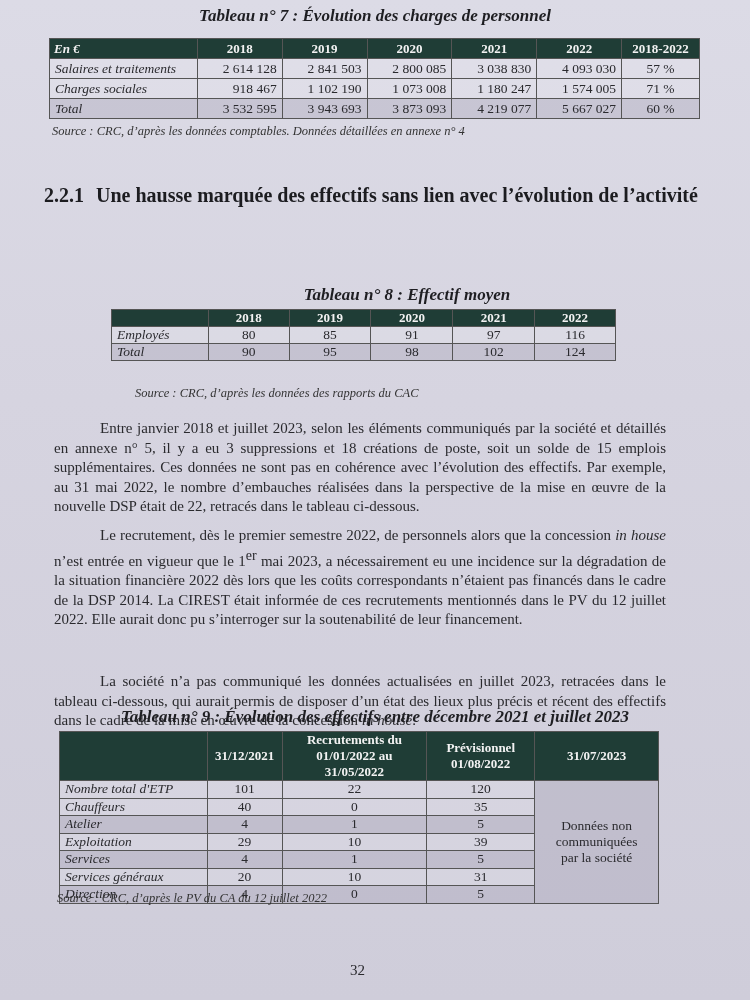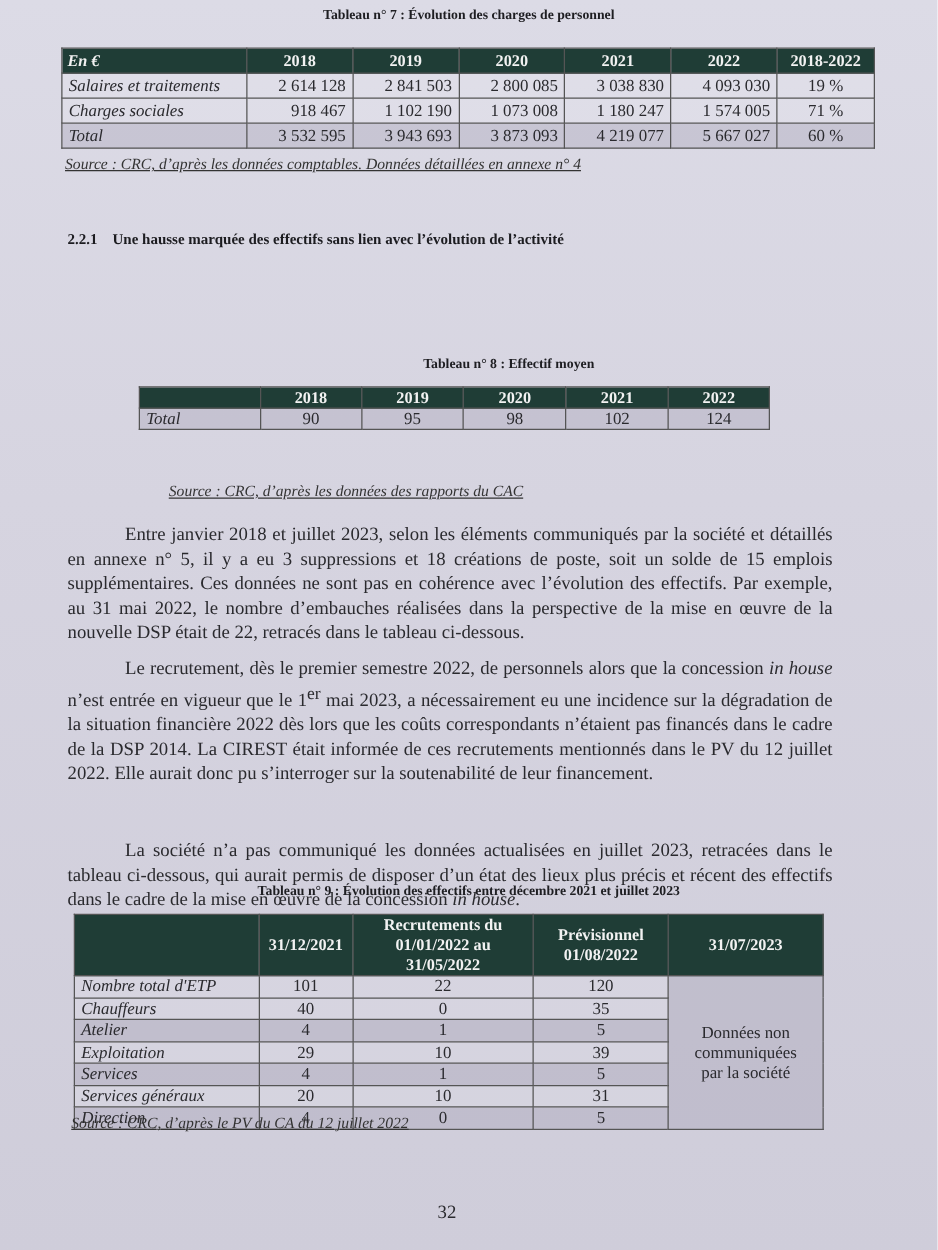--- a/index.html
+++ b/index.html
@@ -6,39 +6,39 @@
   body {
     width: 750px; height: 1000px; overflow: hidden;
     background: linear-gradient(180deg, #dcdbe6 0%, #d6d4e0 40%, #cfcdda 100%);
     font-family: "Liberation Serif", "DejaVu Serif", serif;
     color: #2a2a2e;
     position: relative;
   }
   .page { position: absolute; left: 0; top: 0; width: 750px; height: 1000px; }
   .caption {
     position: absolute; left: 0; width: 750px; text-align: center;
-    font-weight: bold; font-size: 11px; color: #1e1e22;
+    font-weight: bold; font-size: 17px; color: #1e1e22; font-style: italic;
   }
   table { border-collapse: collapse; position: absolute; }
   th {
     background: #1f3d36; color: #f2f2f2; font-weight: bold;
     font-size: 13px; border: 1px solid #555; padding: 0 4px; text-align: center;
   }
   td {
     border: 1px solid #555; font-size: 13.5px; padding: 0 5px; text-align: center;
     background: rgba(255,255,255,0.12);
   }
   td.lbl { text-align: left; font-style: italic; }
   tr.alt td { background: rgba(150,148,170,0.28); }
   .t7 td.num { text-align: right; }
   .source {
-    position: absolute; font-style: italic; font-size: 12.5px; color: #333; text-decoration: underline;
+    position: absolute; font-style: italic; font-size: 12.5px; color: #333;
   }
   .heading {
-    position: absolute; left: 54px; top: 184px; font-weight: bold; font-size: 12px; color: #1c1c20;
+    position: absolute; left: 44px; top: 184px; font-weight: bold; font-size: 20px; color: #1c1c20;
   }
   .heading .num { margin-right: 12px; }
   .para {
     position: absolute; left: 54px; width: 612px;
     font-size: 15px; line-height: 19.5px; text-align: justify; color: #2a2a2e;
   }
   .para .indent { display: inline-block; width: 46px; }
   .pageno { position: absolute; left: 350px; top: 962px; font-size: 15px; }
   sup { font-size: 14px; }
 </style>
@@ -68,21 +68,21 @@
       <th>2022</th>
       <th>2018-2022</th>
     </tr>
     <tr style="height:20px;">
       <td class="lbl">Salaires et traitements</td>
       <td class="num">2 614 128</td>
       <td class="num">2 841 503</td>
       <td class="num">2 800 085</td>
       <td class="num">3 038 830</td>
       <td class="num">4 093 030</td>
-      <td>19 %</td>
+      <td>57 %</td>
     </tr>
     <tr style="height:20px;">
       <td class="lbl">Charges sociales</td>
       <td class="num">918 467</td>
       <td class="num">1 102 190</td>
       <td class="num">1 073 008</td>
       <td class="num">1 180 247</td>
       <td class="num">1 574 005</td>
       <td>71 %</td>
     </tr>
@@ -116,20 +116,28 @@
     </colgroup>
     <tbody>
         <tr style="height:17px;">
       <th></th>
       <th>2018</th>
       <th>2019</th>
       <th>2020</th>
       <th>2021</th>
       <th>2022</th>
     </tr>
+    <tr style="height:17px;">
+      <td class="lbl">Employés</td>
+      <td>80</td>
+      <td>85</td>
+      <td>91</td>
+      <td>97</td>
+      <td>116</td>
+    </tr>
     <tr style="height:17px;" class="alt">
       <td class="lbl">Total</td>
       <td>90</td>
       <td>95</td>
       <td>98</td>
       <td>102</td>
       <td>124</td>
     </tr>
   </tbody>
     </table>

